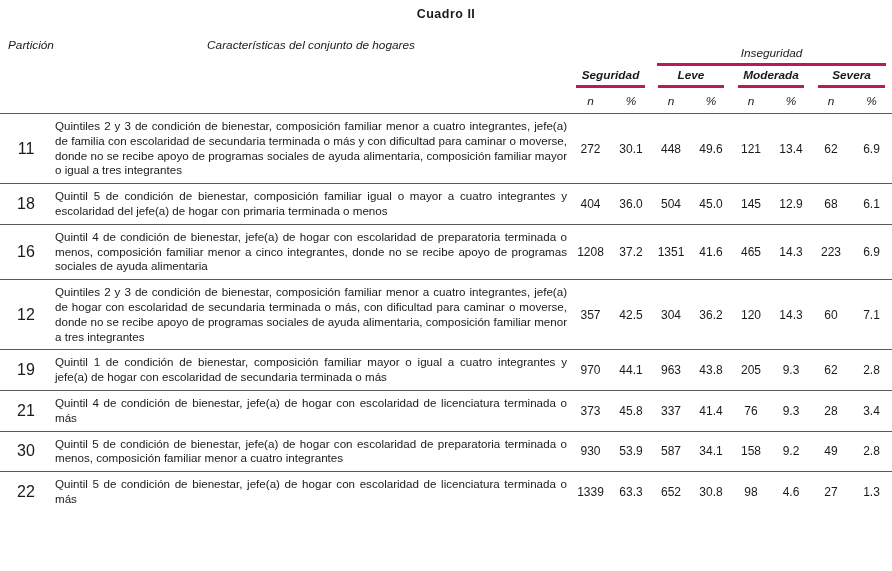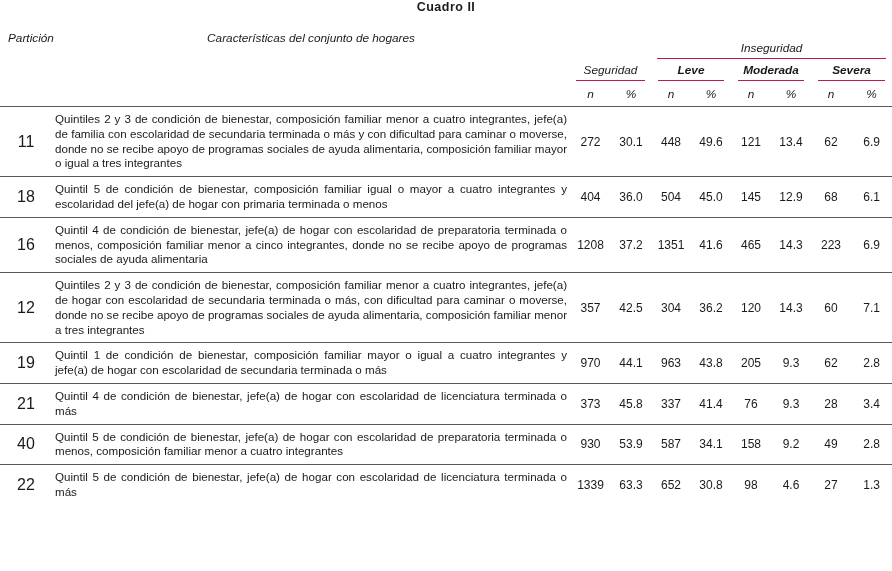--- a/index.html
+++ b/index.html
@@ -1,32 +1,32 @@
 <!DOCTYPE html>
 <html><head>
 <meta charset="utf-8">
 <style>
   html,body{margin:0;padding:0;}
   body{
     width:892px;height:571px;background:#ffffff;color:#1a1a1a;
     font-family:"Liberation Sans","DejaVu Sans",sans-serif;
     overflow:hidden;
   }
-  .page{width:892px;height:571px;box-sizing:border-box;}
+  .page{width:892px;height:571px;padding-top:7px;box-sizing:border-box;}
   .title-block{text-align:center;}
   .cuadro{font-size:12.5px;font-weight:bold;letter-spacing:.5px;margin-bottom:8px;}
   .subtitle{font-size:15px;font-weight:bold;font-variant:small-caps;letter-spacing:.5px;line-height:23px;}
   table.main{border-collapse:collapse;table-layout:fixed;width:892px;margin-top:15px;}
   th{font-weight:normal;font-style:italic;font-size:11.8px;padding:0;}
   .h-part{text-align:left;vertical-align:top;padding:2px 0 0 8px;margin-top:31px;}
   .h-desc{vertical-align:top;padding-top:2px;}
-  .h-seg{vertical-align:bottom;padding:0 6px;}
+  .h-seg{vertical-align:bottom;padding:0 6px;font-weight:bold;}
   .h-inseg{vertical-align:bottom;padding:0 6px;}
   .h-sub{vertical-align:bottom;padding:0 7px;font-weight:bold;}
-  .rule{border-bottom:1px solid #be185d;padding-bottom:3px;text-align:center;}
+  .rule{border-bottom:3px solid #be185d;padding-bottom:3px;text-align:center;}
   .h-np{text-align:center;vertical-align:bottom;padding:6px 0 5px;}
   tr.hr1{height:30px;}
   tr.hr2{height:22px;}
   tbody td{border-top:1px solid #5a5a5a;vertical-align:middle;}
   td.c-part{text-align:center;font-size:16px;}
   td.c-desc{text-align:justify;line-height:14.8px;padding:5px 3px;font-size:11.6px;}
   td.c-num{text-align:center;font-size:12px;padding:2px 1px;white-space:nowrap;}
 </style>
 </head>
 <body>
@@ -156,21 +156,21 @@
     <td class="c-num">45.8</td>
     <td class="c-num">337</td>
     <td class="c-num">41.4</td>
     <td class="c-num">76</td>
     <td class="c-num">9.3</td>
     <td class="c-num">28</td>
     <td class="c-num">3.4</td>
   </tr>
 
   <tr>
-    <td class="c-part">40</td>
+    <td class="c-part">30</td>
     <td class="c-desc">Quintil 5 de condición de bienestar, jefe(a) de hogar con escolaridad de preparatoria terminada o menos, composición familiar menor a cuatro integrantes</td>
     <td class="c-num">930</td>
     <td class="c-num">53.9</td>
     <td class="c-num">587</td>
     <td class="c-num">34.1</td>
     <td class="c-num">158</td>
     <td class="c-num">9.2</td>
     <td class="c-num">49</td>
     <td class="c-num">2.8</td>
   </tr>

